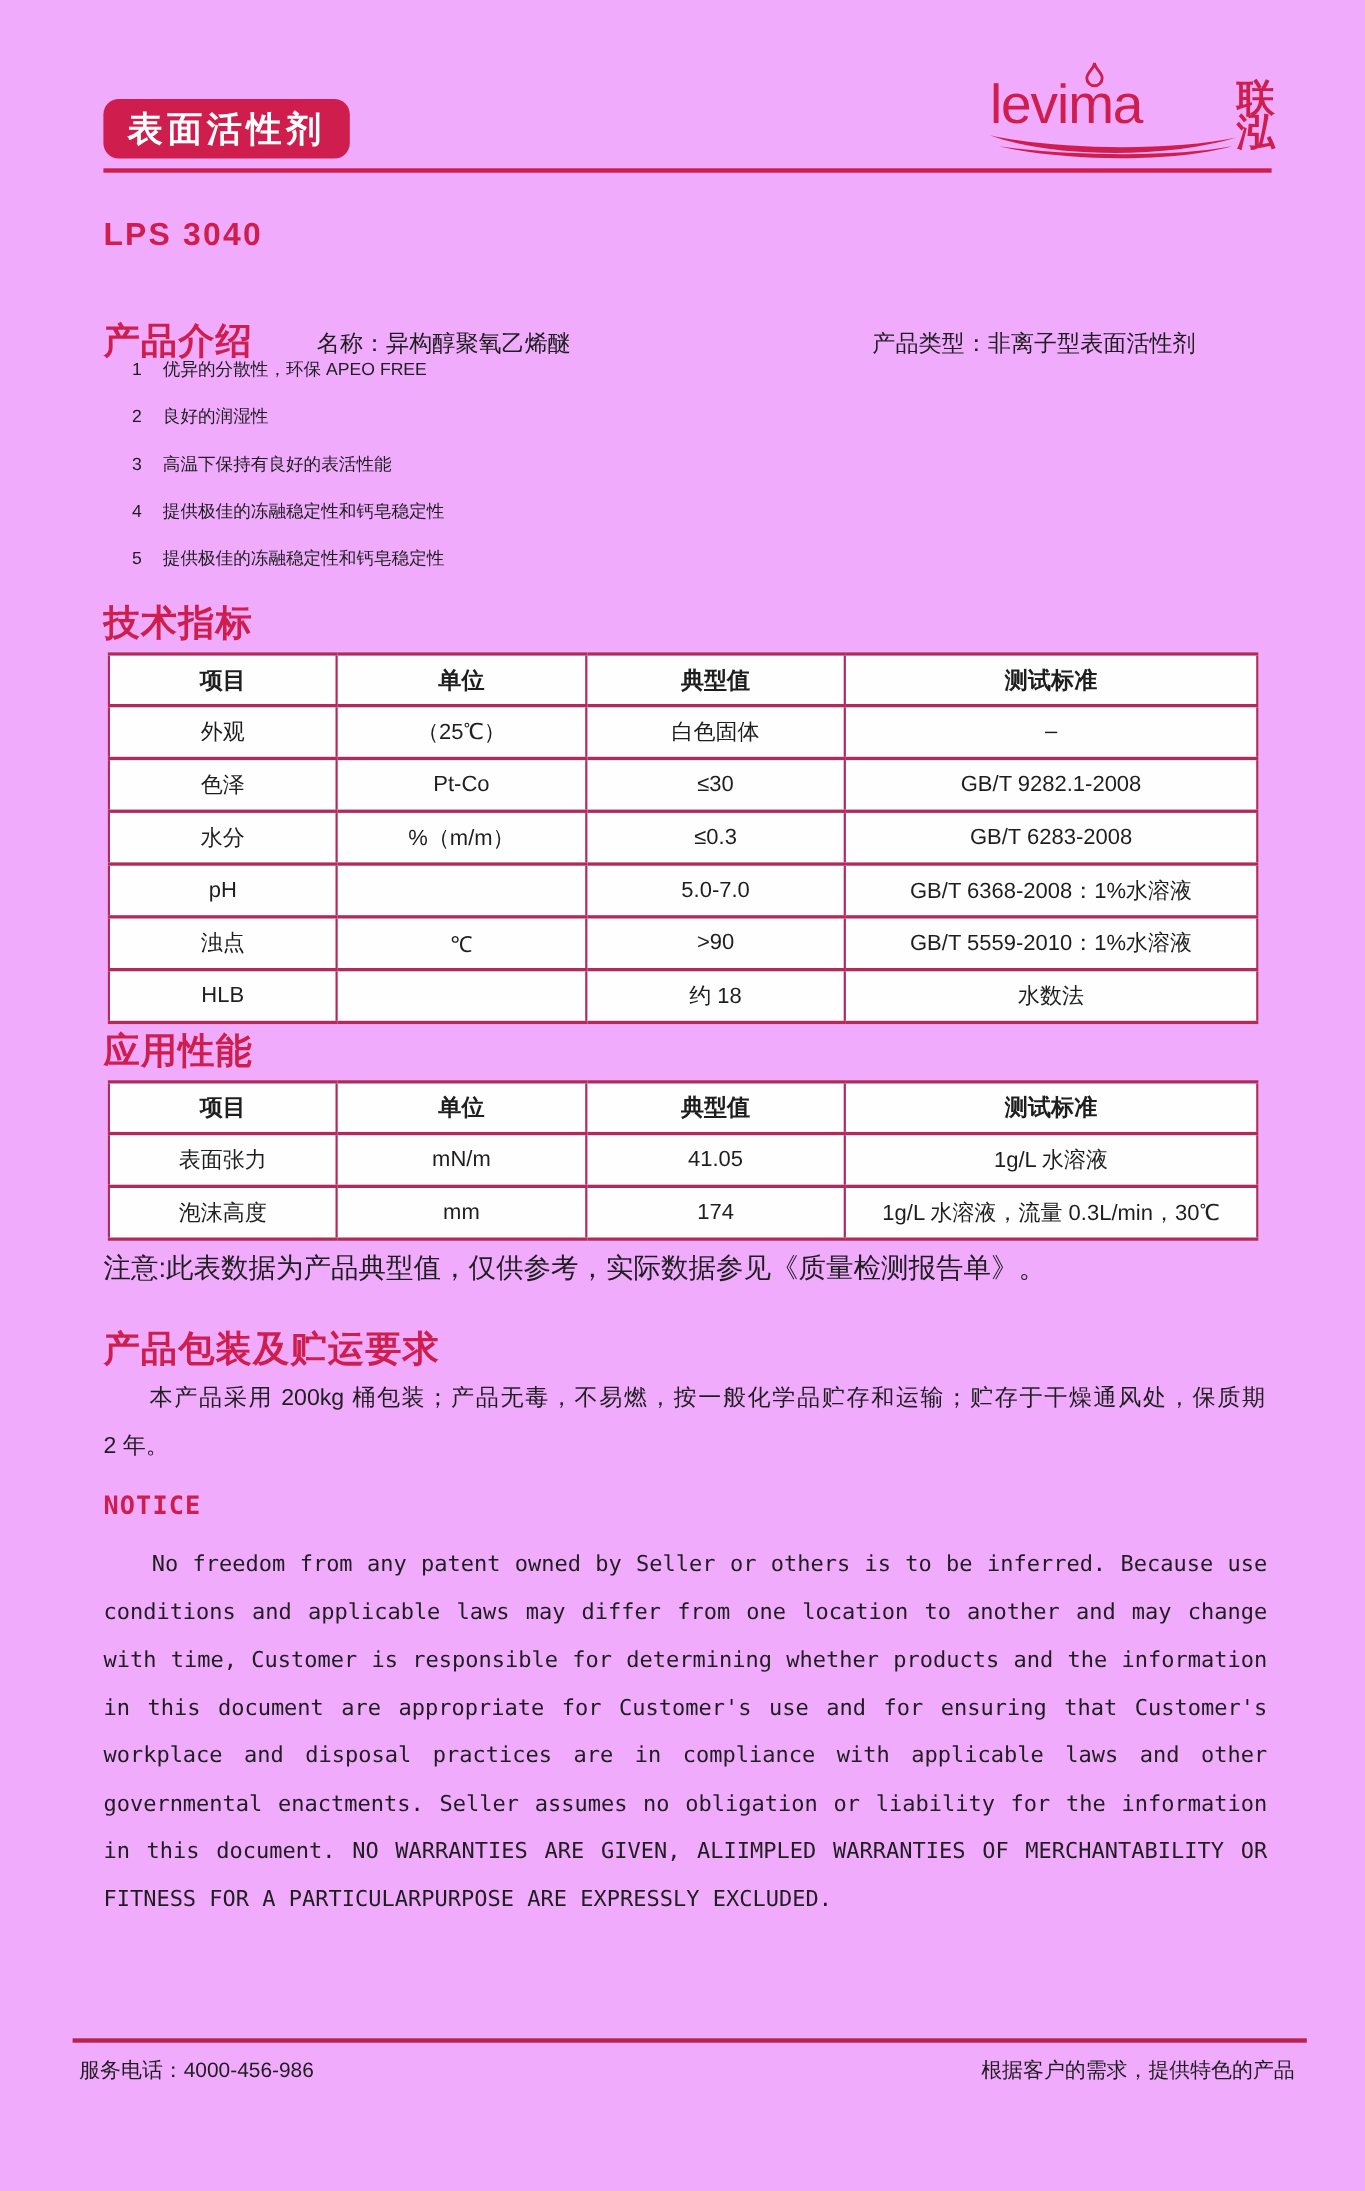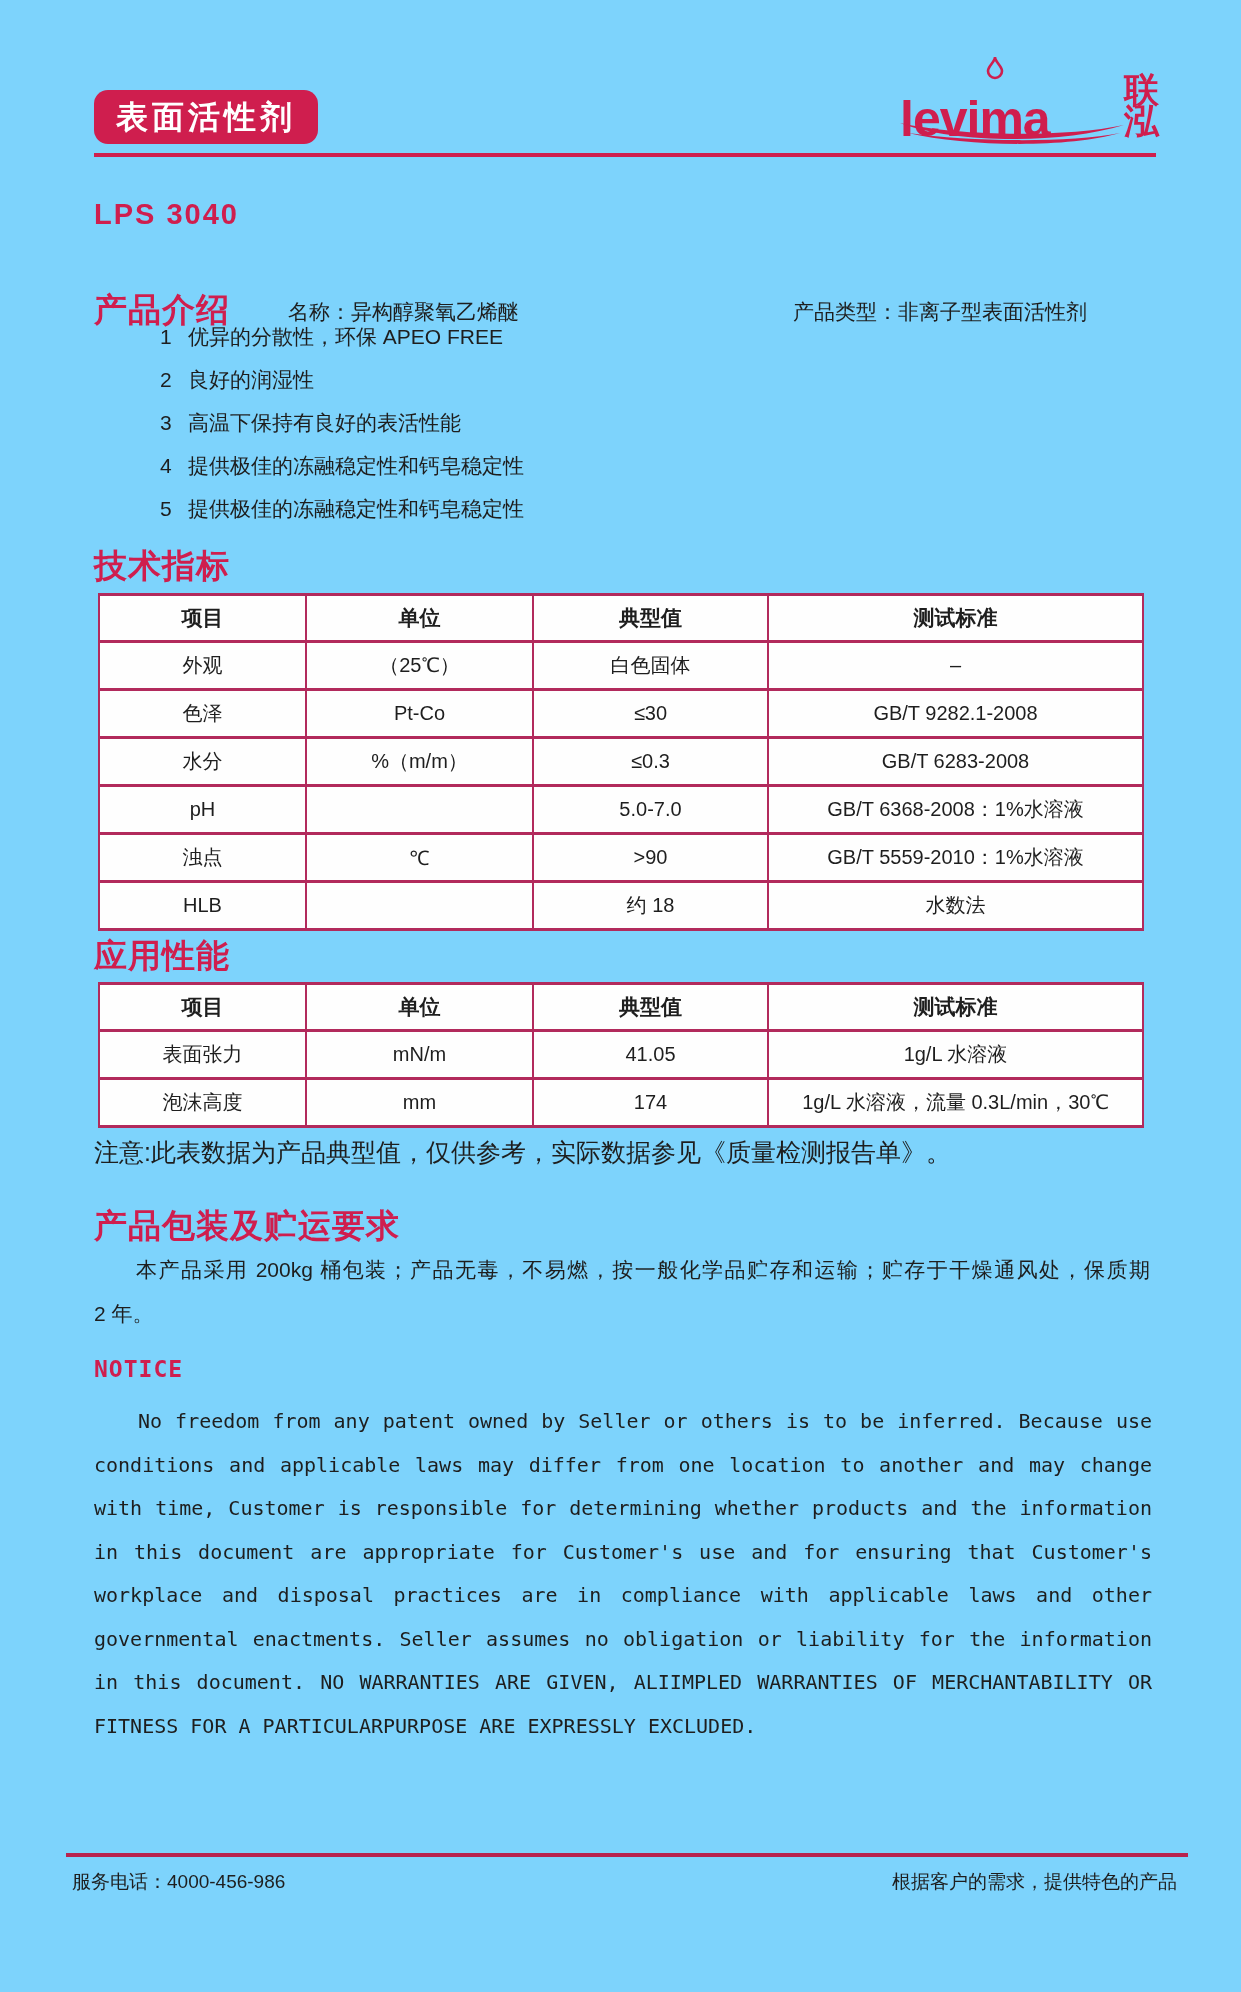--- a/index.html
+++ b/index.html
@@ -1,61 +1,61 @@
 <!DOCTYPE html>
 <html><head>
 <meta charset="utf-8">
 <style>
   html,body{margin:0;padding:0;background:#ffffff;}
   .page{
     position:relative;
     width:1241px;
     height:1992px;
-    background:#7dd3fc;
+    background:#f0abfc;
     font-family:"Liberation Sans", sans-serif;
     color:#1e1e1e;
     overflow:hidden;
   }
   
   .badge{
     position:absolute; left:94px; top:90px;
     background:#cf1e4e; color:#ffffff;
     font-size:32px; font-weight:bold; letter-spacing:4px;
     padding:11px 22px; border-radius:14px;
     line-height:1;
   }
   .header-rule{
     position:absolute; left:94px; top:153px;
     width:1062px; height:4px; background:#cf1e4e;
   }
   .brand{
     position:absolute; left:900px; top:70px;
-    color:#cf1e4e; font-size:50px; font-weight:700;
-    letter-spacing:-1px; line-height:1;margin-top:24px;
+    color:#cf1e4e; font-size:50px; font-weight:400;
+    letter-spacing:-1px; line-height:1;
   }
   .brand-droplet{ position:absolute; left:986px; top:56px; }
   .brand-swoosh{ position:absolute; left:898px; top:121px; }
   .brand-cn{
     position:absolute; left:1124px; top:74px;
     color:#cf1e4e; font-size:35px; font-weight:bold;
     width:32px; line-height:31px; word-break:break-all; letter-spacing:0;
   }
   .product-code{
     position:absolute; left:94px; top:198px;
     color:#cf1e4e; font-size:29px; font-weight:bold; letter-spacing:2px;
   }
   
   .sec-heading{
     position:absolute; color:#cf1e4e; font-size:33px; font-weight:bold;
     letter-spacing:1px; line-height:1.1;
   }
   
   .intro-name{ position:absolute; left:288px; top:298px; font-size:21px; }
   .intro-type{ position:absolute; left:793px; top:298px; font-size:21px; }
-  .features{ position:absolute; left:120px; top:322px; font-size:21px;margin-left:40px; }
+  .features{ position:absolute; left:120px; top:322px; font-size:16px; }
   .feature{ height:43px; line-height:30px; white-space:nowrap; }
   .feature .num{ display:inline-block; width:28px; }
   
   table.spec{
     position:absolute; left:98px;
     border-collapse:collapse; table-layout:fixed;
     width:1044px; background:#fefefe;padding-left:32px;
   }
   table.spec th, table.spec td{
     border-left:2px solid #b22a5c; border-right:2px solid #b22a5c;

